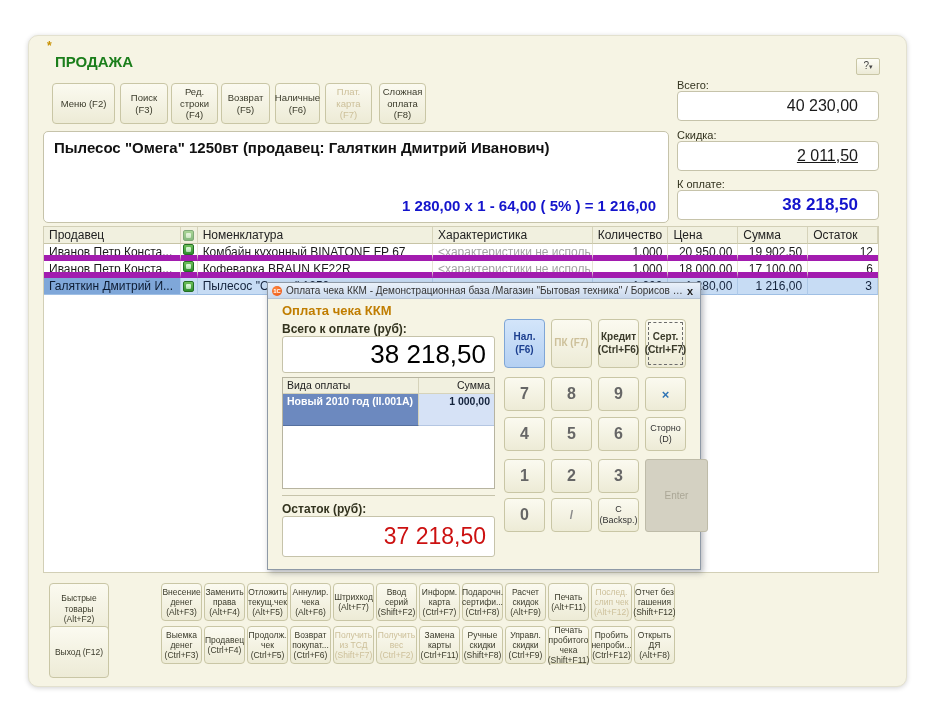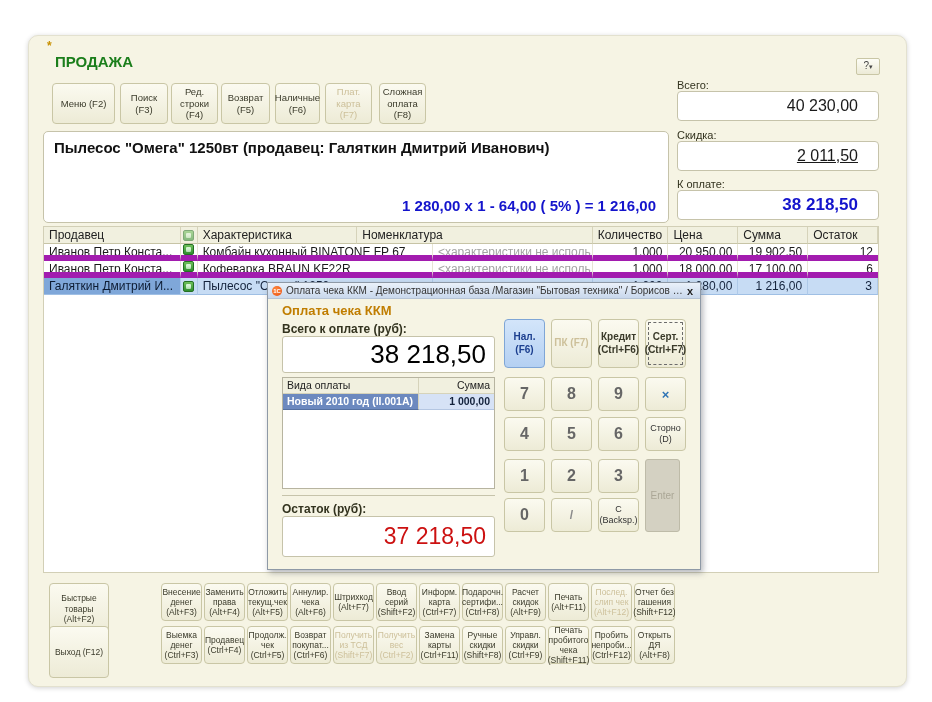--- a/index.html
+++ b/index.html
@@ -95,31 +95,31 @@
   .paytable{
     position:absolute;left:14px;top:94px;width:213px;height:112px;box-sizing:border-box;
     background:#fff;border:1px solid #b7b4a0;
   }
   .paytable .prow{display:flex;}
   .paytable .pcell{box-sizing:border-box;font-size:10.5px;height:16px;line-height:15px;padding:0 4px;
     white-space:nowrap;overflow:hidden;border-right:1px solid #d6d3ba;border-bottom:1px solid #d6d3ba;}
   .paytable .ptype{width:136px;}
   .paytable .psum{width:75px;text-align:right;border-right:none;}
   .paytable .phead .pcell{background:#f1f0df;color:#222;}
-  .paytable .sel .pcell{height:16px;line-height:14px;font-weight:bold;}
+  .paytable .sel .pcell{height:32px;line-height:14px;font-weight:bold;}
   .paytable .sel .ptype{background:#6c89bf;color:#fff;border-bottom:1px solid #55709f;}
   .paytable .sel .psum{background:#d6e2f6;color:#14233c;border-bottom:1px solid #b4c6e2;}
   .divider{position:absolute;left:14px;top:212px;width:213px;border-top:1px solid #c6c3aa;}
   .key{font-size:16px;font-weight:bold;color:#666;}
   .key,.keysp{width:41px;height:34px;}
   .keysp{font-size:9px;line-height:1.2;color:#333;padding:1px;}
   .key-mul{color:#2e74b5;font-size:13px;}
   .key-div{color:#8a8a8a;font-size:12px;}
   .key-enter{
-    width:35px;height:73px;background:#d4d1c2;border:1px solid #bebba8;border-radius:3px;
+    width:63px;height:73px;background:#d4d1c2;border:1px solid #bebba8;border-radius:3px;
     color:#aba796;font-size:10px;
   }
 </style>
 </head>
 <body>
 
 <div class="app">
 
   <div class="star">*</div>
   <div class="page-title">ПРОДАЖА</div>
@@ -146,22 +146,22 @@
   <div class="tot-field" style="top:105px;text-decoration:underline;">2 011,50</div>
   <div class="tot-label" style="top:142px;">К оплате:</div>
   <div class="tot-field due" style="top:154px;">38 218,50</div>
 
   <div class="items">
     <div class="trow thead">
       <div class="cell c0">Продавец</div>
       <div class="cell c1">
           <span class="gicon" style="opacity:.55"></span>
         </div>
+      <div class="cell c2">Номенклатура</div>
       <div class="cell c3">Характеристика</div>
-      <div class="cell c2">Номенклатура</div>
       <div class="cell c4">Количество</div>
       <div class="cell c5">Цена</div>
       <div class="cell c6">Сумма</div>
       <div class="cell c7">Остаток</div>
     </div>
     <div class="trow">
       <div class="cell c0">Иванов  Петр  Конста...</div>
       <div class="cell c1">
           <span class="gicon"></span>
         </div>

